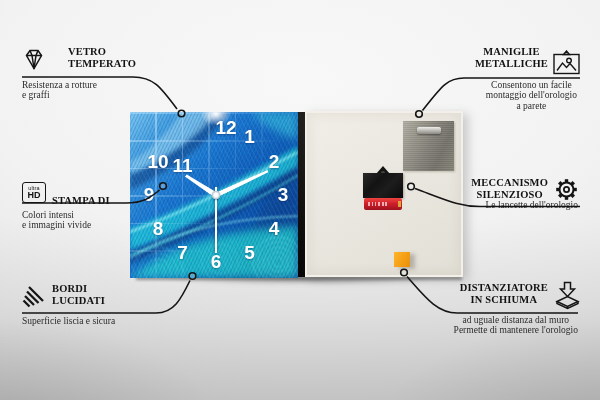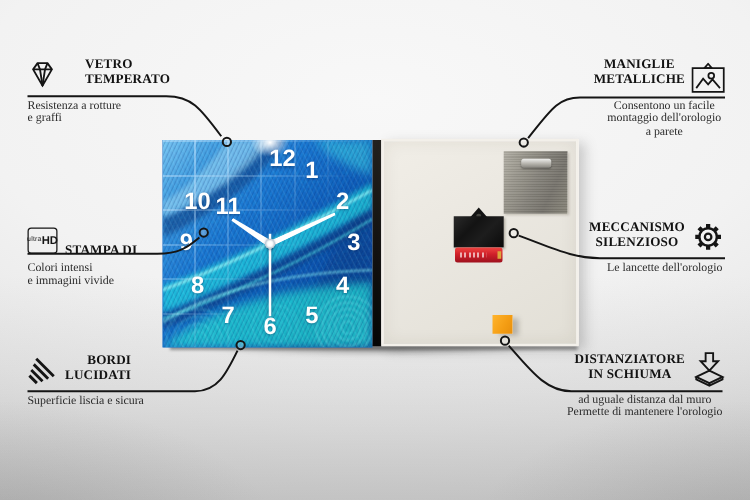--- a/index.html
+++ b/index.html
@@ -64,21 +64,21 @@
   #battery{position:absolute;left:1px;top:25px;width:38px;height:11.5px;border-radius:2px;
     background:linear-gradient(180deg,#ef4440 0%,#d0202a 45%,#9e111e 100%);}
   #battery-tip{position:absolute;right:1px;top:3px;width:3px;height:5.5px;background:#dca43c;}
   #battery-label{position:absolute;left:4px;top:3.5px;width:21px;height:4px;
     background:repeating-linear-gradient(90deg, rgba(255,255,255,0.85) 0 1.5px, rgba(0,0,0,0) 1.5px 3.5px);opacity:0.75;}
   #foam-square{position:absolute;left:87px;top:139px;width:16px;height:15px;
     background:linear-gradient(120deg,#ffb42d 0%,#f49d13 60%,#e88f0c 100%);
     box-shadow:5px 2px 4px rgba(125,120,110,0.45);}
   
   #icon-ultrahd{left:22px;top:182px;width:24px;height:21px;border:1.6px solid #151515;border-radius:3px;box-sizing:border-box;
-    display:flex;flex-direction:row;align-items:center;justify-content:center;color:#151515;font-family:"Liberation Sans",sans-serif;}
+    display:flex;flex-direction:column;align-items:center;justify-content:center;color:#151515;font-family:"Liberation Sans",sans-serif;}
   #icon-ultrahd .u{font-size:5.5px;line-height:5.5px;letter-spacing:0.2px;}
   #icon-ultrahd .h{font-size:9px;line-height:8.5px;font-weight:bold;}
   #connectors{position:absolute;left:0;top:0;z-index:6;pointer-events:none;}
 </style>
 </head>
 <body>
 
 <div id="stage">
 
   <div id="shadow-under"></div>
@@ -235,21 +235,21 @@
   </div>
 
   <svg class="icon" style="left:22px;top:284px;" width="24" height="24" viewBox="0 0 24 24">
     <g stroke="#151515" stroke-width="2.3">
       <line x1="7" y1="3" x2="21" y2="17"></line>
       <line x1="5" y1="7.5" x2="16.5" y2="19"></line>
       <line x1="3" y1="12" x2="12" y2="21"></line>
       <line x1="1.5" y1="16.5" x2="7.5" y2="22.5"></line>
     </g>
   </svg>
-  <div class="title" style="left:52px;top:283px;text-align:right;">
+  <div class="title" style="left:52px;top:283px;">
     <div>BORDI</div>
     <div>LUCIDATI</div>
   </div>
   <div class="desc" style="left:22px;top:316px;text-align:right;">
     <div>Superficie liscia e sicura</div>
   </div>
 
   <svg class="icon" style="right:20px;top:50px;" width="27" height="25" viewBox="0 0 27 25">
     <g fill="none" stroke="#151515" stroke-width="1.4">
       <path d="M10.5,4.5 L13.5,1 L16.5,4.5 Z"></path>
@@ -281,21 +281,21 @@
         <line x1="18.2" y1="18.2" x2="20.8" y2="20.8"></line>
         <line x1="8.8" y1="18.2" x2="6.2" y2="20.8"></line>
         <line x1="18.2" y1="8.8" x2="20.8" y2="6.2"></line>
       </g>
     </g>
   </svg>
   <div class="title ralign" style="right:52px;top:177px;">
     <div>MECCANISMO</div>
     <div>SILENZIOSO</div>
   </div>
-  <div class="desc ralign" style="right:22px;top:210px;">
+  <div class="desc ralign" style="right:22px;top:200px;">
     <div>Le lancette dell'orologio</div>
   </div>
 
   <svg class="icon" style="right:20px;top:281px;" width="25" height="29" viewBox="0 0 25 29">
     <g fill="none" stroke="#151515" stroke-width="1.5">
       <path d="M9.5,1.5 H15.5 V8 H19.5 L12.5,15.5 L5.5,8 H9.5 Z"></path>
       <path d="M2,20.5 L12.5,15.5 L23,20.5 L12.5,25.5 Z"></path>
       <path d="M2,20.5 V22.5 L12.5,27.5 L23,22.5 V20.5"></path>
       <path d="M12.5,25.5 V27.5"></path>
     </g>

